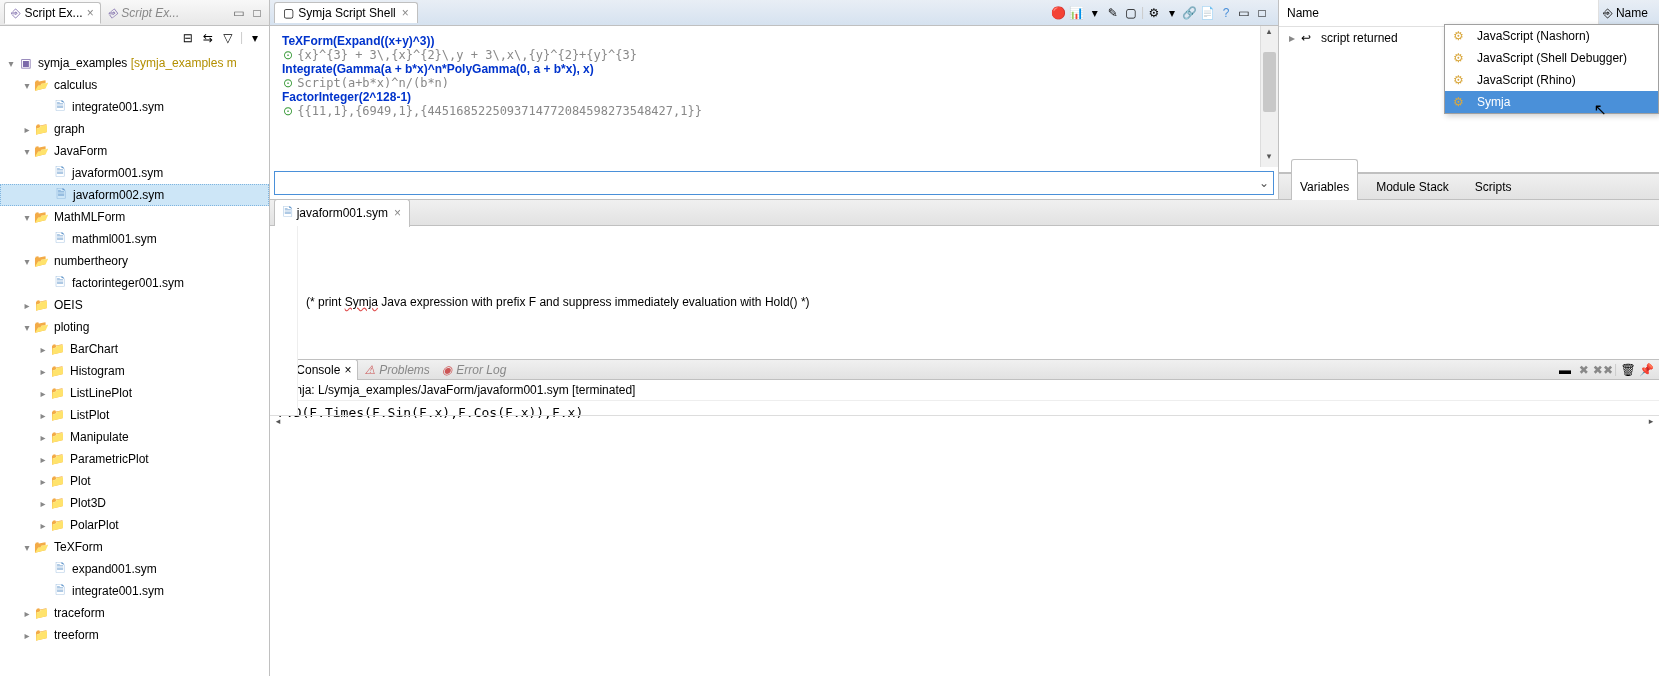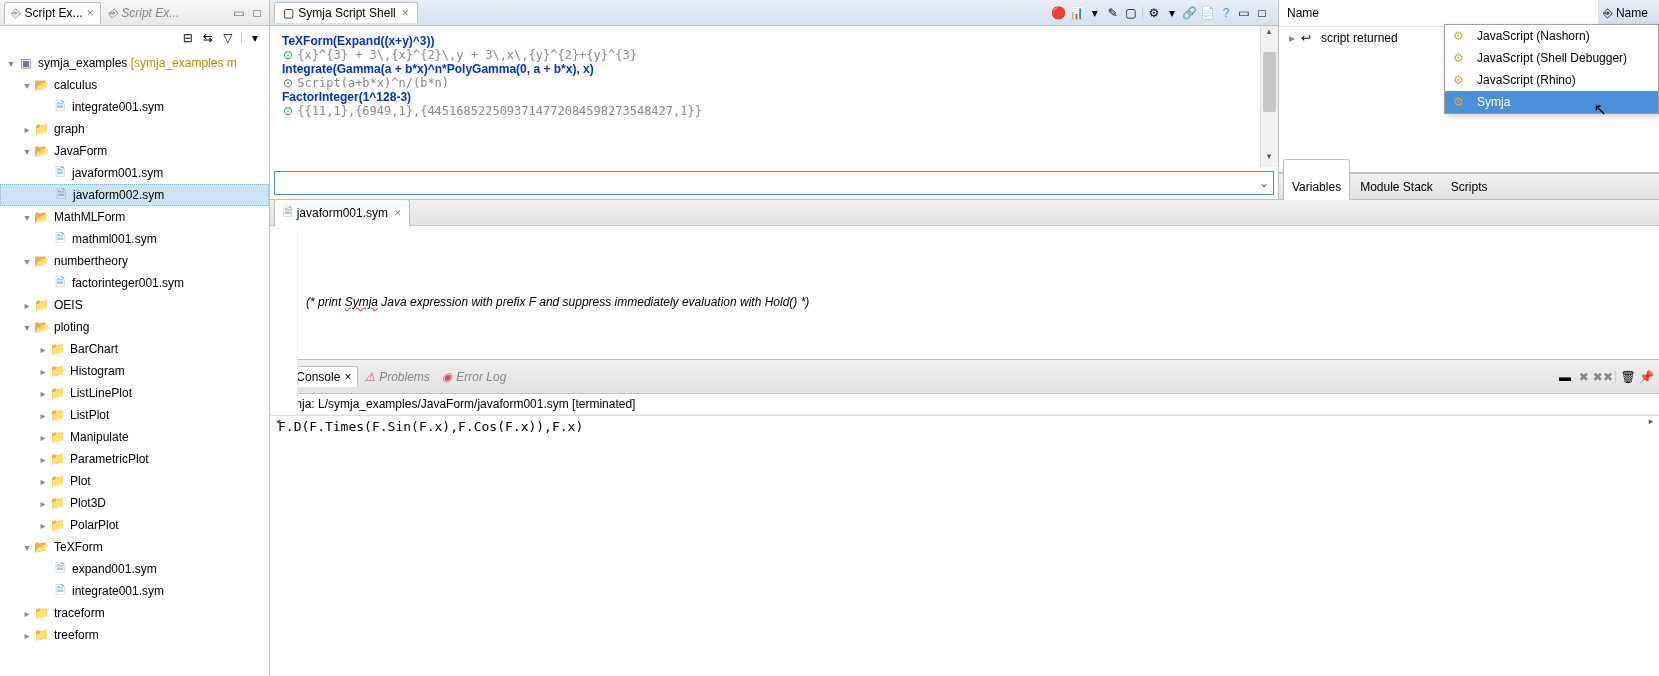--- a/index.html
+++ b/index.html
@@ -61,33 +61,33 @@
 
 
 .shell-right { width: 380px; display: flex; flex-direction: column; background: #fff; }
 .var-table { flex: 1; border-bottom: 1px solid #c0c0c0; }
 .var-header { display: flex; background: #fff; border-bottom: 1px solid #e0e0e0; }
 .var-header div { padding: 6px 8px; border-right: 1px solid #e0e0e0; }
 .var-row { display: flex; padding: 4px 4px; align-items: center; }
 .var-row .tw { width: 18px; text-align: center; color: #888; }
 .var-row .ic { width: 16px; margin-right: 4px; }
 .var-tabs { display: flex; background: linear-gradient(#f0f0f0,#e2e2e2); height: 26px; align-items: center; border-top: 1px solid #c0c0c0; padding: 0 4px; gap: 2px; }
-.var-tab { padding: 20px 8px; cursor: pointer; }
+.var-tab { padding: 20px 8px; cursor: pointer; margin-left: 8px; }
 .var-tab.active { background: #fff; border: 1px solid #c0c0c0; border-bottom: 1px solid #fff; border-radius: 3px 3px 0 0; }
 
 
 .editor-pane { height: 160px; display: flex; flex-direction: column; border-bottom: 1px solid #c0c0c0; background: #fff; }
-.editor-body { flex: 1; padding: 8px 8px 8px 36px; font-family: Consolas, monospace; font-size: 13px; line-height: 1.5; white-space: pre; position: relative; font-style: italic; }
+.editor-body { flex: 1; padding: 8px 8px 8px 36px; font-family: Consolas, monospace; font-size: 13px; line-height: 1.5; white-space: pre; position: relative; }
 .gutter { position: absolute; left: 0; top: 0; bottom: 0; width: 28px; background: #fff; border-right: 1px solid #eee; }
 .editor-scroll-h { height: 18px; background: #f0f0f0; border-top: 1px solid #ddd; position: relative; }
 .editor-scroll-h .arrow { position: absolute; top: 0; width: 16px; text-align: center; font-size: 9px; color: #555; cursor: pointer; }
 
 
 .console-pane { flex: 1; display: flex; flex-direction: column; background: #fff; }
-.console-tabs { display: flex; background: linear-gradient(#f0f0f0,#e2e2e2); height: 34px; align-items: center; padding: 0 4px; border-bottom: 1px solid #c0c0c0; }
+.console-tabs { display: flex; background: linear-gradient(#f0f0f0,#e2e2e2); height: 20px; align-items: center; padding: 0 4px; border-bottom: 1px solid #c0c0c0; }
 .console-tab { display: flex; align-items: center; padding: 3px 6px; cursor: pointer; }
 .console-tab.active { background: #fff; border: 1px solid #c0c0c0; border-bottom: none; border-radius: 3px 3px 0 0; }
 .console-tab.inactive { color: #888; font-style: italic; }
 .console-tab .icon { margin-right: 4px; }
 .console-tab .close { margin-left: 4px; }
 .console-toolbar { margin-left: auto; display: flex; gap: 3px; }
 .console-status { padding: 3px 8px; background: #fff; border-bottom: 1px solid #eee; font-size: 12px; }
 .console-out { flex: 1; padding: 4px 8px; font-family: Consolas, monospace; font-size: 13px; }
 
 
@@ -293,21 +293,21 @@
             <span class="tiny-icon" style="color:#4a90d9">?</span>
             <span class="tiny-icon">▭</span>
             <span class="tiny-icon">□</span>
           </div>
         </div>
         <div class="shell-output">
           <div class="shell-line blue-bold">TeXForm(Expand((x+y)^3))</div>
           <div class="shell-line"><span class="green-circle">⊙</span> <span class="grey-mono">{x}^{3} + 3\,{x}^{2}\,y + 3\,x\,{y}^{2}+{y}^{3}</span></div>
           <div class="shell-line blue-bold">Integrate(Gamma(a + b*x)^n*PolyGamma(0, a + b*x), x)</div>
           <div class="shell-line"><span class="green-circle">⊙</span> <span class="grey-mono">Script(a+b*x)^n/(b*n)</span></div>
-          <div class="shell-line blue-bold">FactorInteger(1^128-3)</div>
+          <div class="shell-line blue-bold">FactorInteger(2^128-1)</div>
           <div class="shell-line"><span class="green-circle">⊙</span> <span class="grey-mono">{{11,1},{6949,1},{4451685225093714772084598273548427,1}}</span></div>
           <div class="scrollbar-v">
             <div class="scroll-arrow up">▴</div>
             <div class="scroll-thumb"></div>
             <div class="scroll-arrow down">▾</div>
           </div>
         </div>
         <div class="shell-input">
           <input type="text" style="">
           <span class="dd">⌄</span>

